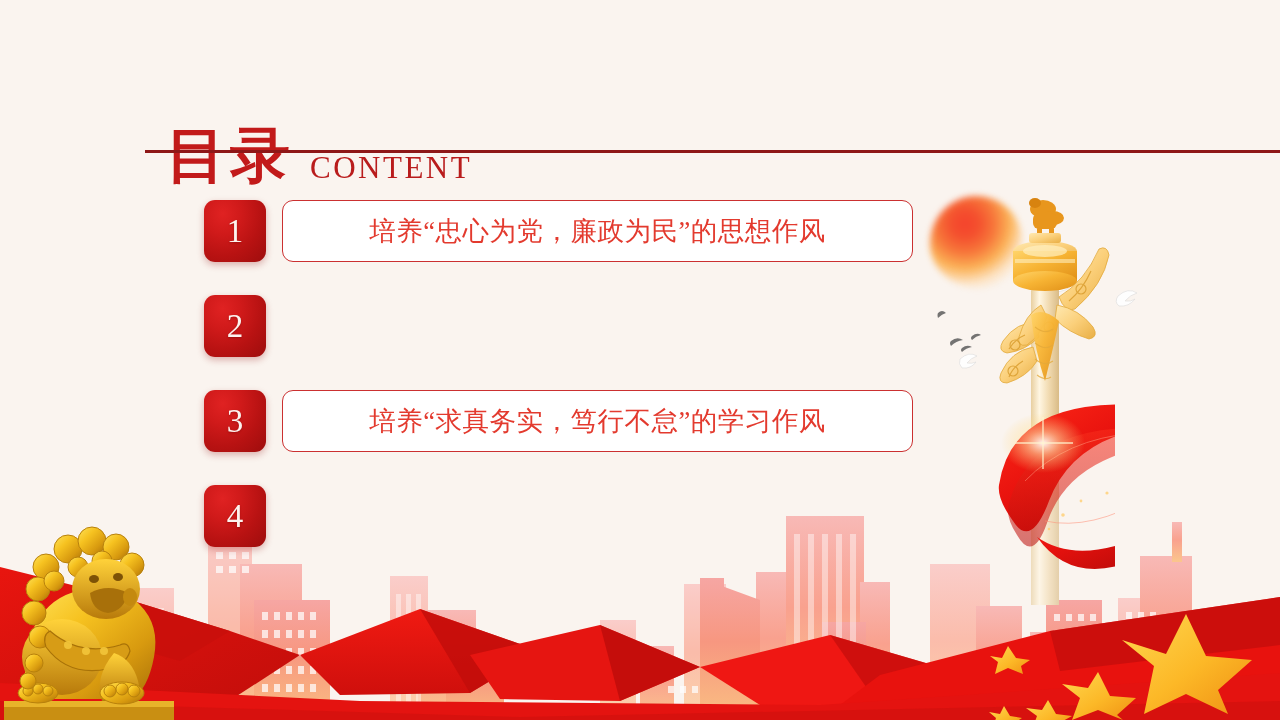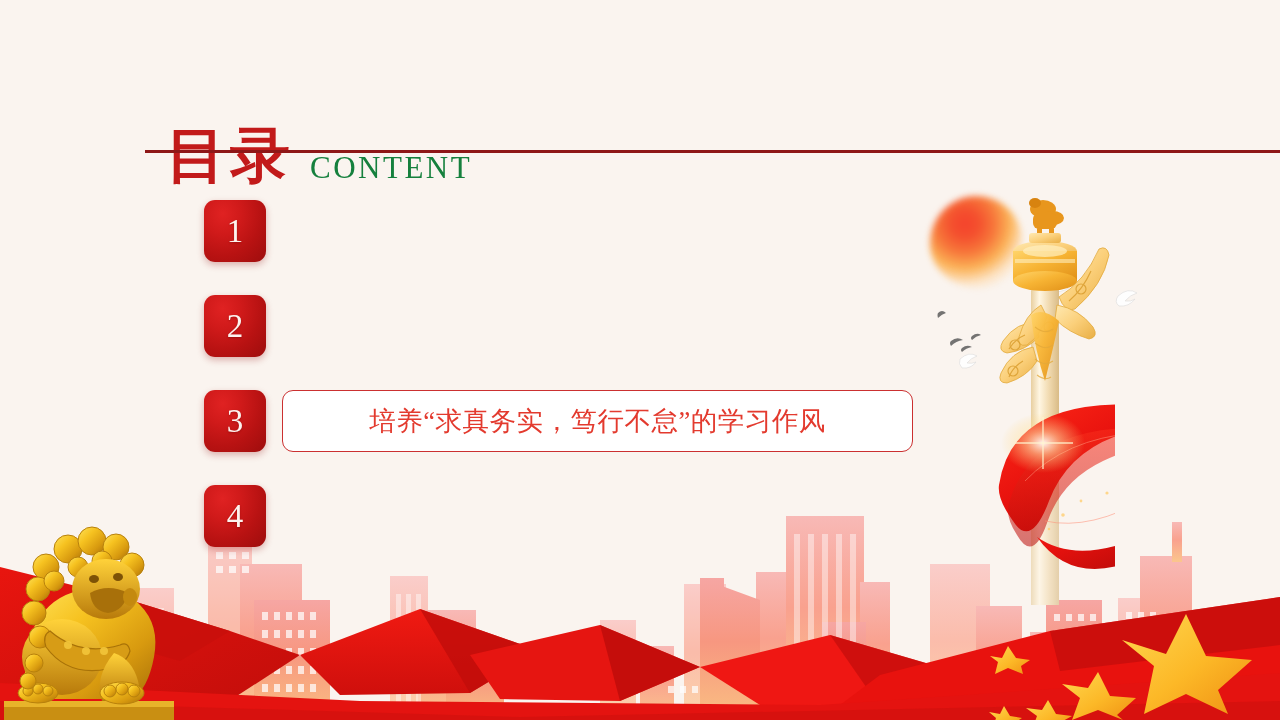--- a/index.html
+++ b/index.html
@@ -42,21 +42,21 @@
   
   .header{position:absolute;left:0;top:60px;width:1280px;height:100px;}
   .title-cn{
     position:absolute;left:166px;top:66px;
     font-size:60px;line-height:1;font-weight:700;
     color:#c21a1a;letter-spacing:4px;
     font-family:"Liberation Serif","DejaVu Serif",serif;
   }
   .title-en{
     position:absolute;left:310px;top:92px;
-    font-size:31px;line-height:1;color:#15803d;letter-spacing:2.5px;
+    font-size:31px;line-height:1;color:#b91c1c;letter-spacing:2.5px;
     font-family:"Liberation Serif","DejaVu Serif",serif;
   }
   .rule{
     position:absolute;left:145px;top:150px;width:1135px;height:3px;
     background:#8e1717;
   }
 
   
   .list{position:absolute;left:0;top:0;width:1280px;height:720px;}
   .row{position:absolute;left:204px;width:709px;height:62px;}
@@ -484,20 +484,23 @@
     <div class="title-en">CONTENT</div>
   </div>
   <div class="rule"></div>
 
   <div class="list">
 
     <div class="row" data-idx="0">
       <div class="badge">
         <span class="badge-num">1</span>
       </div>
+      <div class="box">
+        <span class="box-text">培养“忠心为党，廉政为民”的思想作风</span>
+      </div>
     </div>
 
     <div class="row" data-idx="1">
       <div class="badge">
         <span class="badge-num">2</span>
       </div>
     </div>
 
     <div class="row" data-idx="2">
       <div class="badge">

